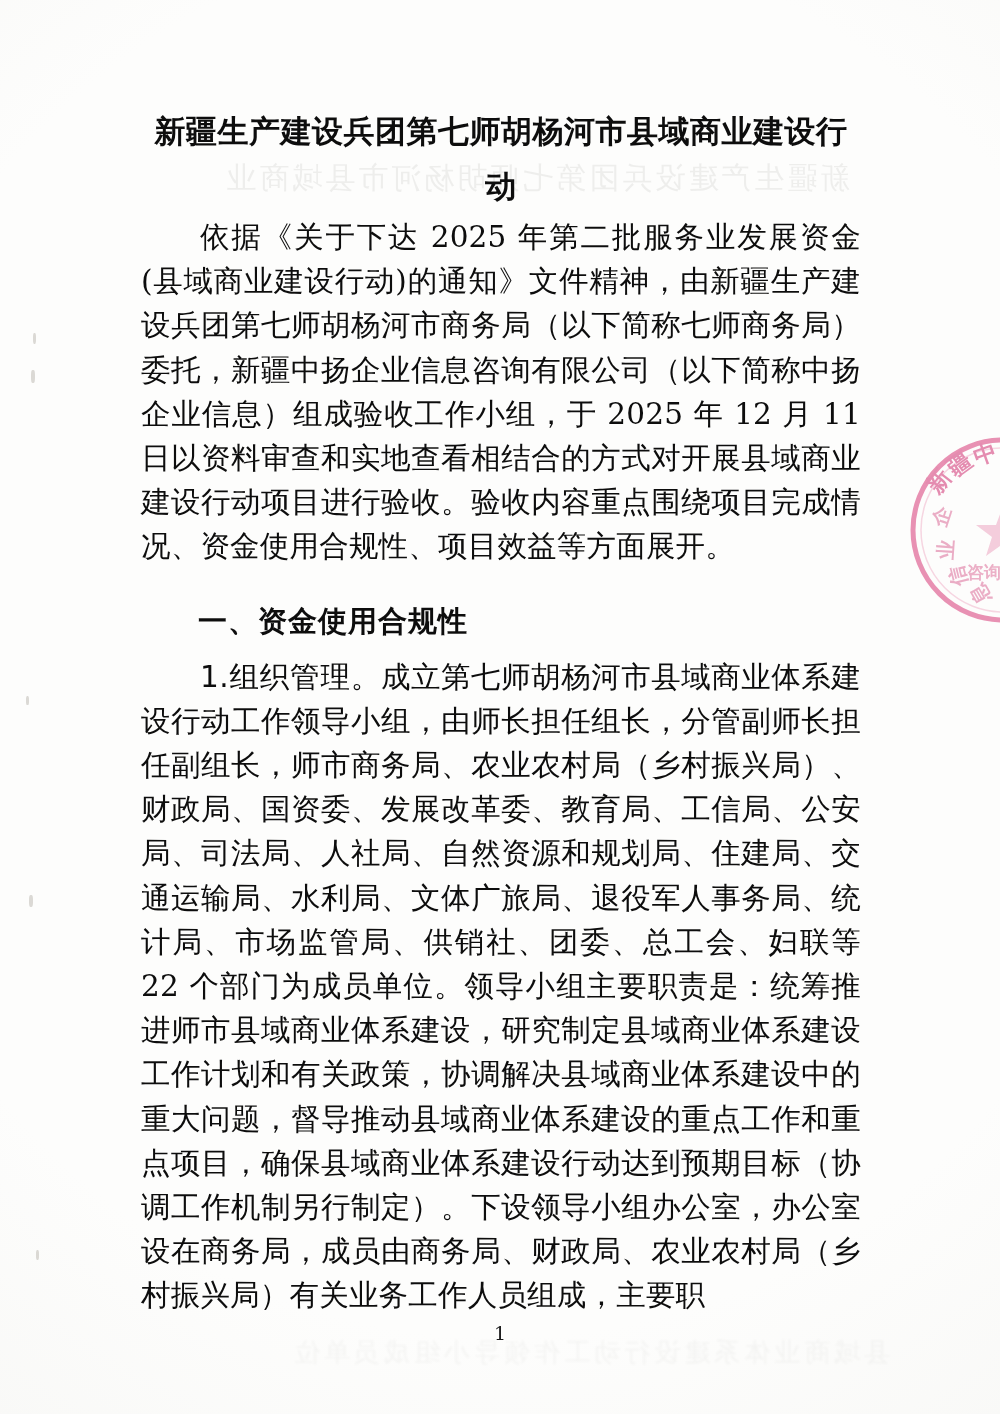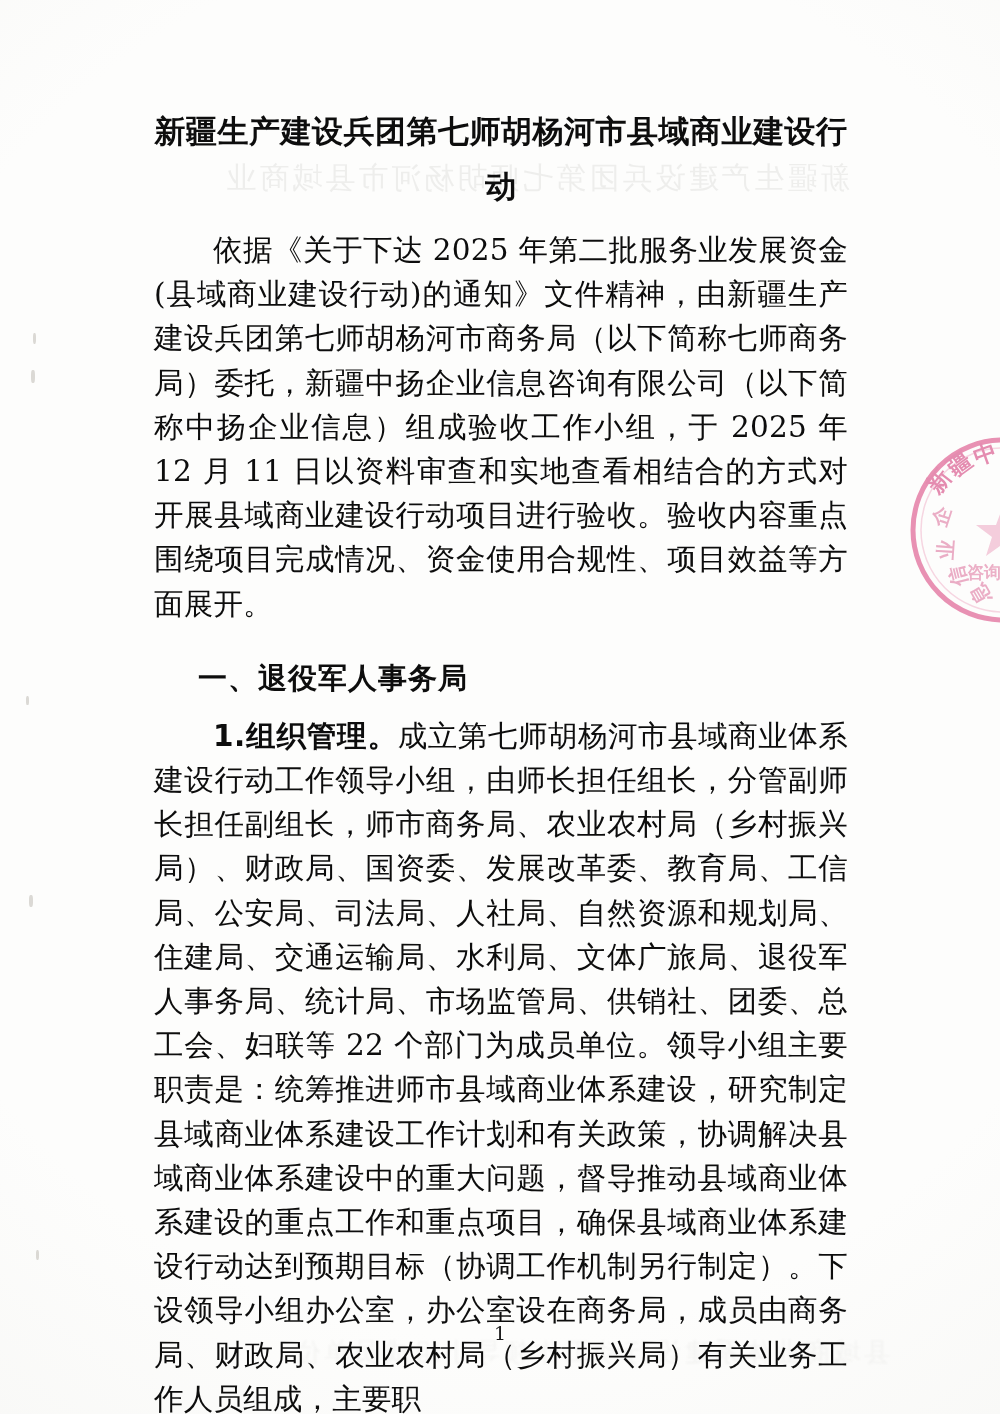--- a/index.html
+++ b/index.html
@@ -87,21 +87,21 @@
     line-height: 55px;
     text-align: center;
     letter-spacing: 0.5px;
     font-family: "DejaVu Serif", "Liberation Serif", serif;
   }
   .doc-title .line2 {
     display: block;
   }
 
   p.body-para {
-    margin: 14px;
+    margin: 1px;
     font-size: 29.5px;
     line-height: 44.2px;
     text-align: justify;
     text-align-last: left;
     text-justify: inter-character;
     letter-spacing: 0.2px;
   }
   .para-intro {
     margin-top: 22px;
     text-indent: 2em;
@@ -115,21 +115,21 @@
     text-indent: 2em;
     letter-spacing: 1px;
     font-family: "DejaVu Sans", "Liberation Sans", sans-serif;
   }
 
   .para-item {
     margin-top: 8px;
     text-indent: 2em;
   }
   .lead {
-    font-weight: 700;
+    font-weight: 400;
     font-family: "DejaVu Sans", "Liberation Sans", sans-serif;
     letter-spacing: 0.5px;
   }
 
   .page-number {
     position: absolute;
     left: 0;
     right: 0;
     top: 1322px;
     text-align: center;
@@ -166,21 +166,21 @@
   <div class="speck" style="left:36px; top:1250px; width:3px; height:10px;"></div>
 
   <div class="content">
 
     <h1 class="doc-title">
       <span>新疆生产建设兵团第七师胡杨河市县域商业建设行动</span>
     </h1>
 
     <p class="body-para para-intro">依据《关于下达 2025 年第二批服务业发展资金(县域商业建设行动)的通知》文件精神，由新疆生产建设兵团第七师胡杨河市商务局（以下简称七师商务局）委托，新疆中扬企业信息咨询有限公司（以下简称中扬企业信息）组成验收工作小组，于 2025 年 12 月 11 日以资料审查和实地查看相结合的方式对开展县域商业建设行动项目进行验收。验收内容重点围绕项目完成情况、资金使用合规性、项目效益等方面展开。</p>
 
-    <h2 class="section-heading">一、退役军人事务局</h2>
+    <h2 class="section-heading">一、资金使用合规性</h2>
 
     <p class="body-para para-item"><span class="lead">1.组织管理。</span><span>成立第七师胡杨河市县域商业体系建设行动工作领导小组，由师长担任组长，分管副师长担任副组长，师市商务局、农业农村局（乡村振兴局）、财政局、国资委、发展改革委、教育局、工信局、公安局、司法局、人社局、自然资源和规划局、住建局、交通运输局、水利局、文体广旅局、退役军人事务局、统计局、市场监管局、供销社、团委、总工会、妇联等 22 个部门为成员单位。领导小组主要职责是：统筹推进师市县域商业体系建设，研究制定县域商业体系建设工作计划和有关政策，协调解决县域商业体系建设中的重大问题，督导推动县域商业体系建设的重点工作和重点项目，确保县域商业体系建设行动达到预期目标（协调工作机制另行制定）。下设领导小组办公室，办公室设在商务局，成员由商务局、财政局、农业农村局（乡村振兴局）有关业务工作人员组成，主要职</span></p>
 
   </div>
 
   <div class="page-number">1</div>
 
   <div class="seal">
     <svg width="196" height="196" viewBox="0 0 196 196" aria-hidden="true">
       <g opacity="0.78">

